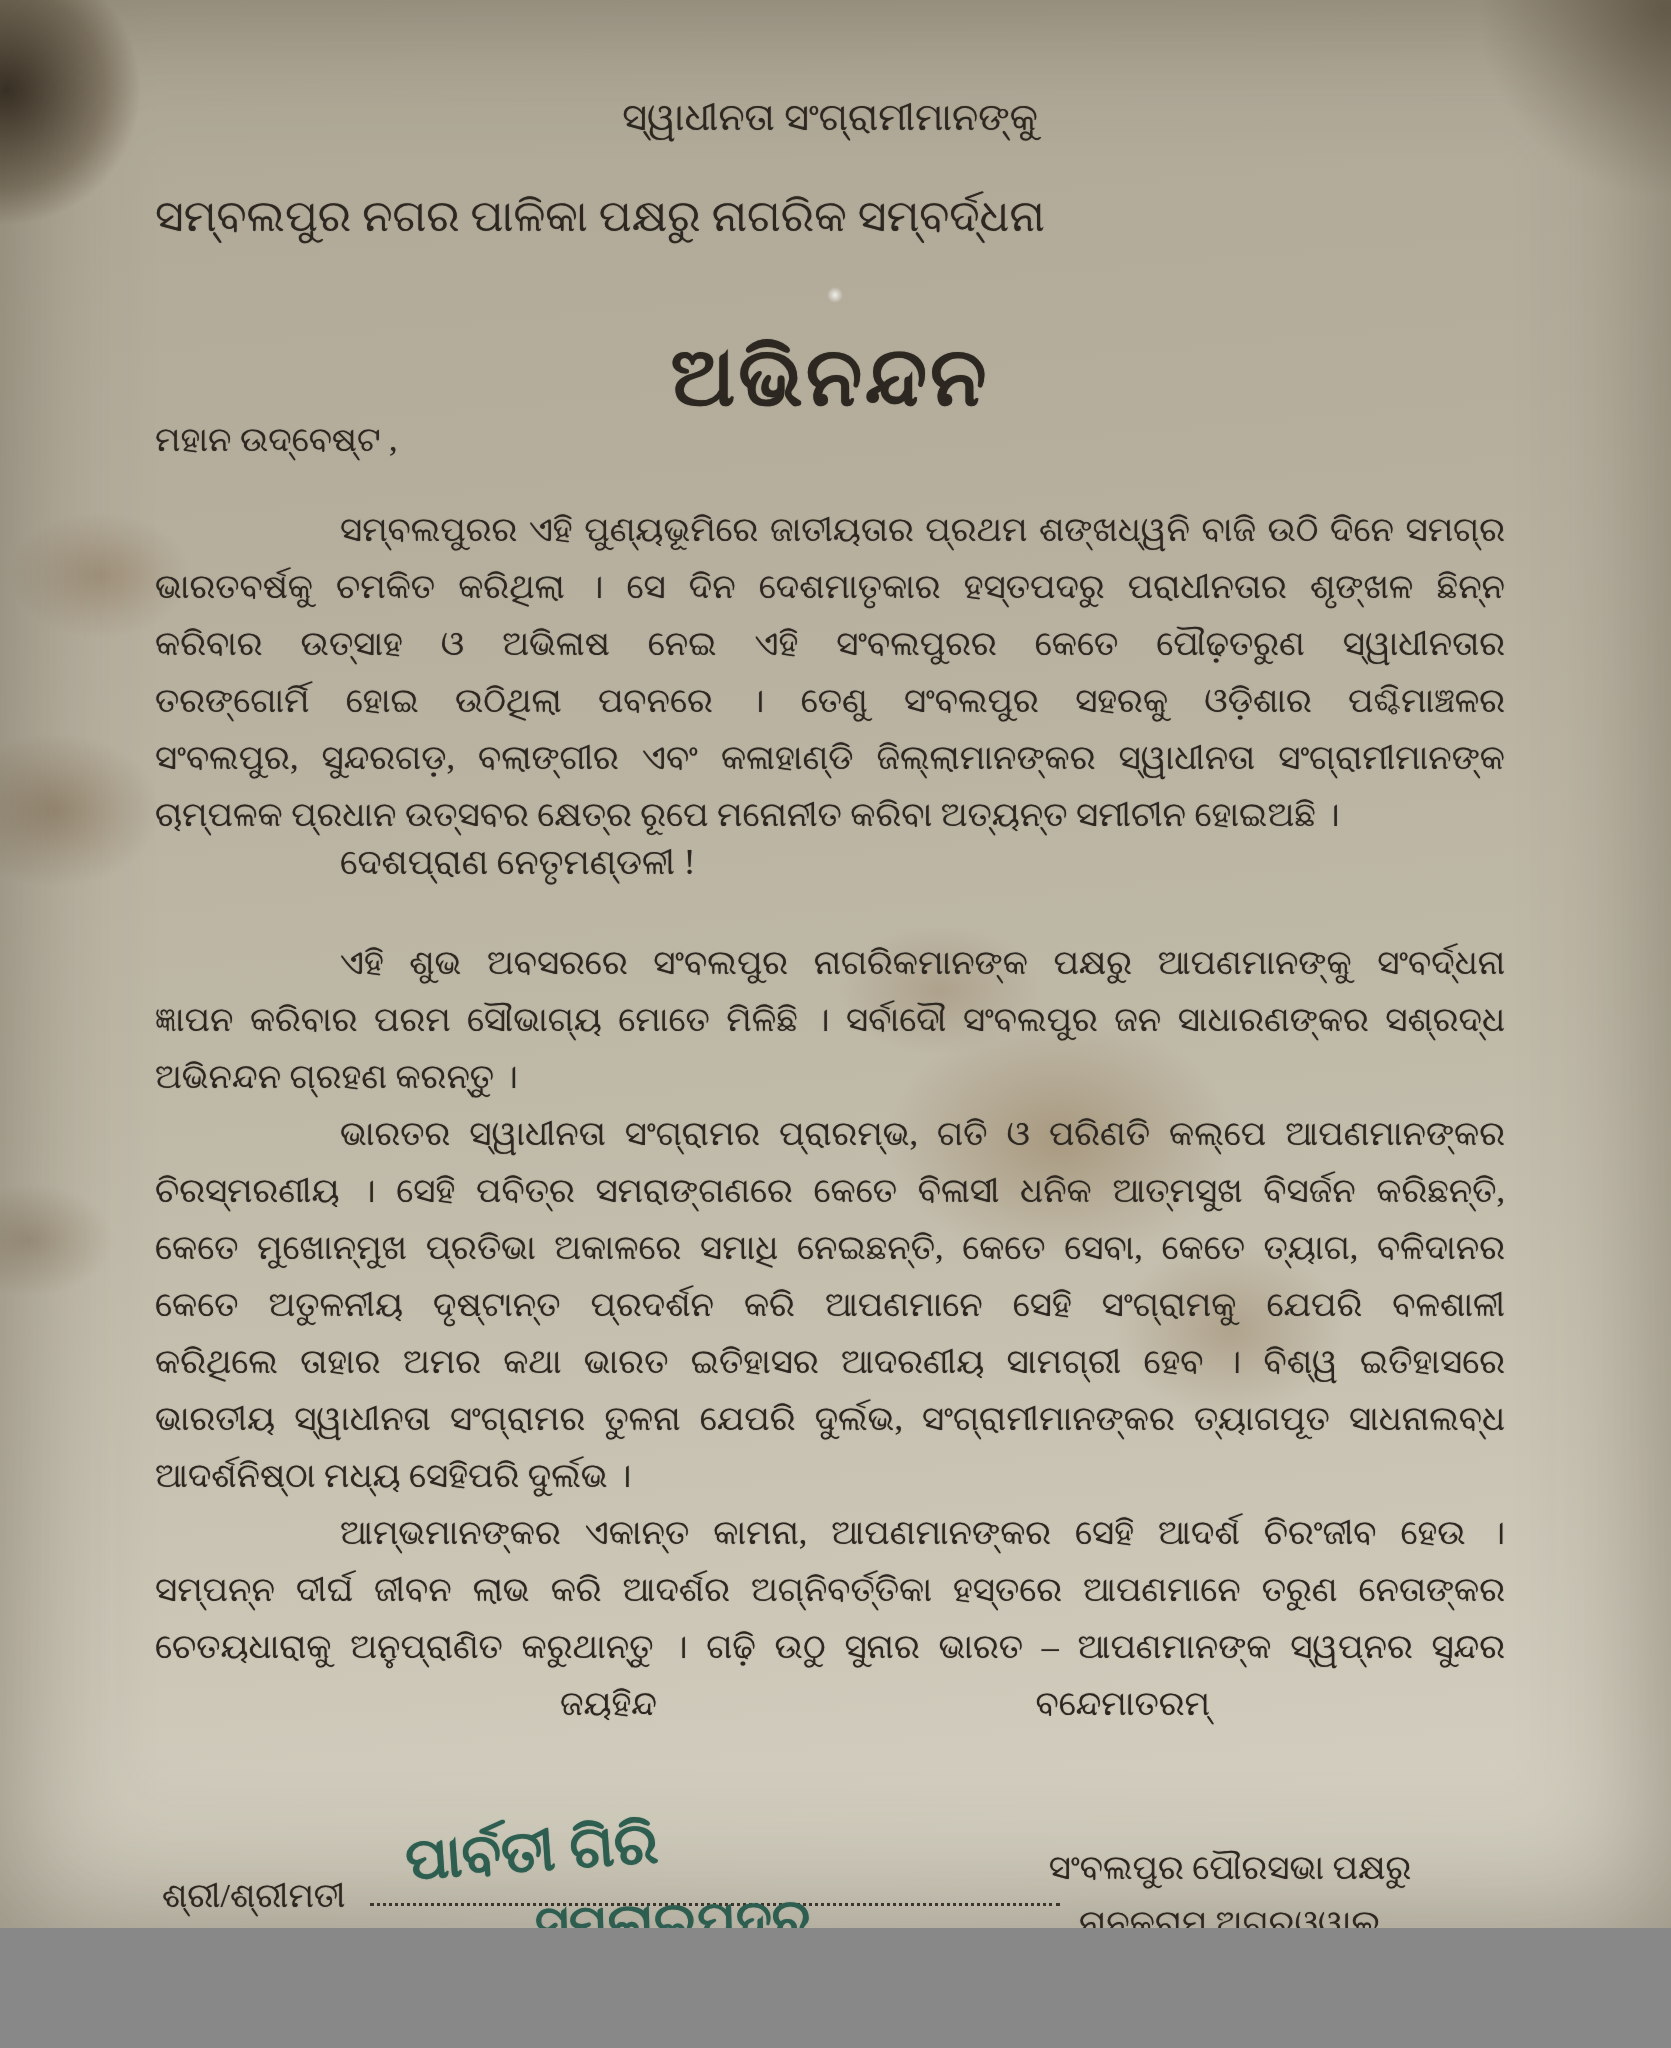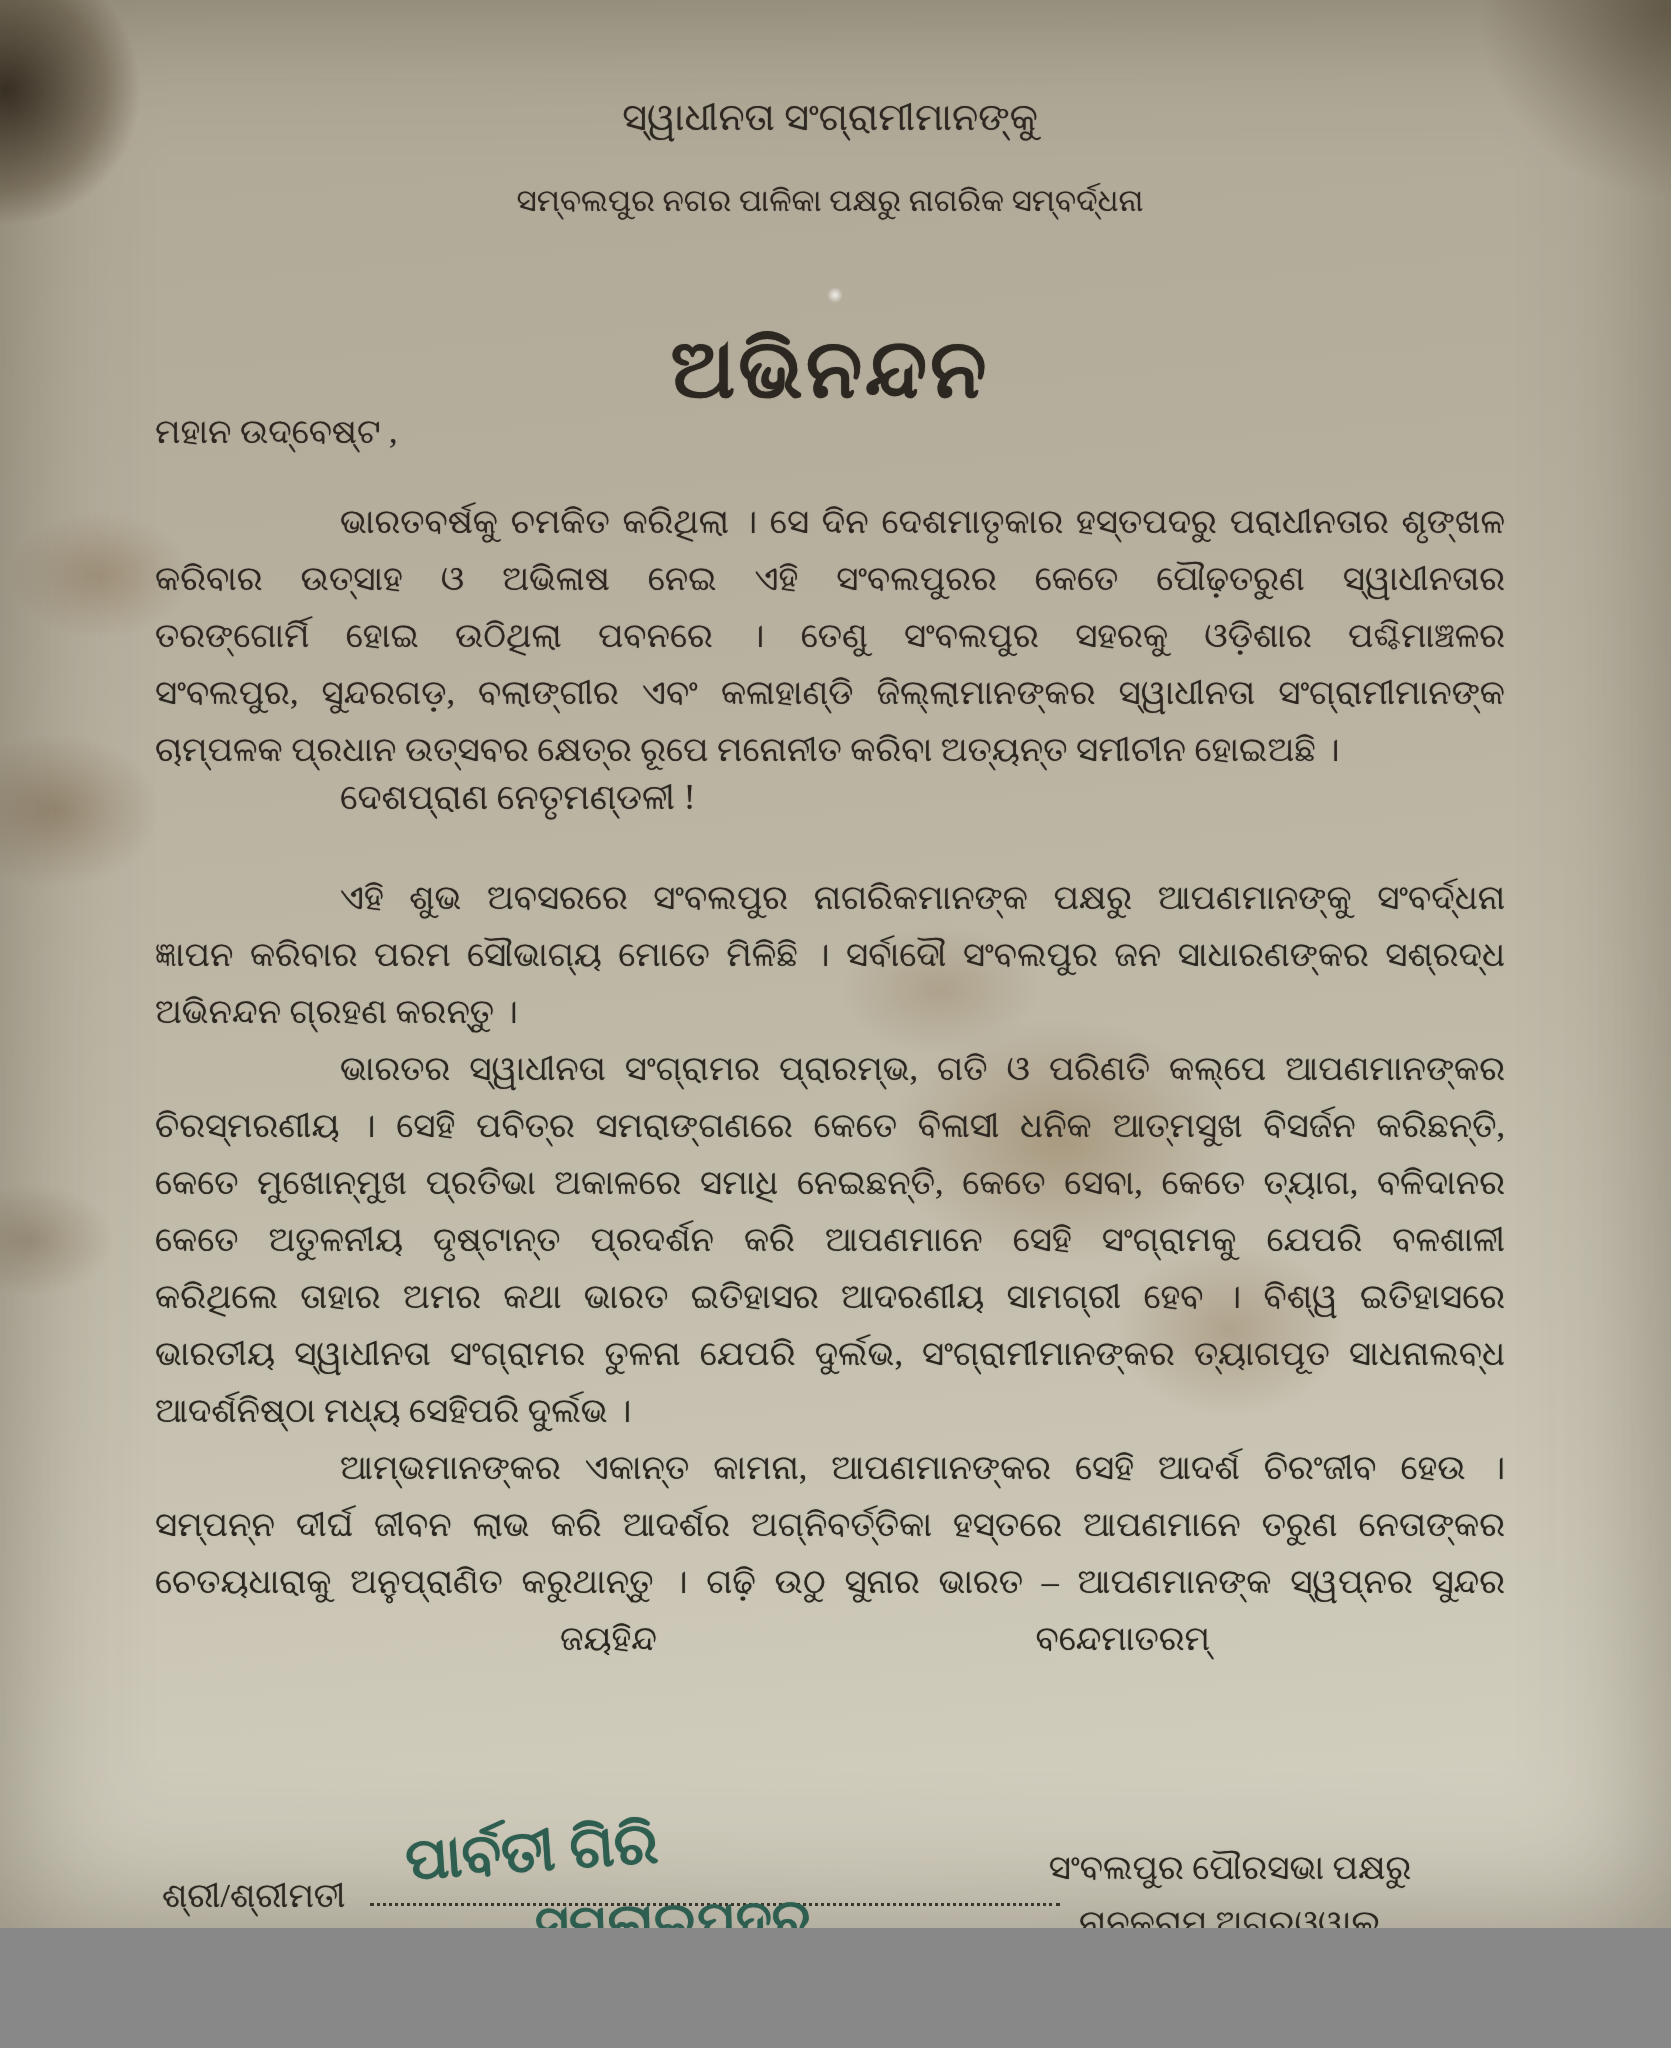--- a/index.html
+++ b/index.html
@@ -20,21 +20,21 @@
       radial-gradient(ellipse 160px 120px at 1230px 1330px, rgba(125,95,58,0.30), transparent 72%),
       radial-gradient(circle 8px at 835px 295px, rgba(255,255,255,0.8), transparent 100%),
       radial-gradient(circle 60px at 2px 2046px, rgba(252,252,248,0.95), transparent 75%),
       radial-gradient(ellipse 700px 260px at 800px 2048px, rgba(240,238,228,0.35), transparent 75%),
       linear-gradient(175deg,#afa896 0%,#b5ae9d 25%,#bfb9a8 55%,#cbc6b6 80%,#d6d2c3 100%);
     box-shadow: inset 0 0 140px rgba(60,50,35,0.45);
   }
   .content{padding:95px 166px 0 155px;}
   .print{text-shadow:0 0 1px rgba(44,39,32,0.65);}
   .hdr1{text-align:center;font-size:38px;height:64px;}
-  .hdr2{text-align:center;font-size:31px;height:62px;margin-top:24px;}
+  .hdr2{font-size:44px;height:62px;margin-top:32px;}
   .title{margin-top:78px;height:110px;text-align:center;font-size:82px;font-weight:bold;letter-spacing:3px;}
   .salutation{margin-top:-20px;height:46px;font-size:34px;}
   .para{margin:0;}
   .para .line{font-size:34px;line-height:57px;height:57px;overflow:hidden;text-align:justify;text-align-last:justify;text-shadow:0 0 1px rgba(44,39,32,0.65);}
   .short-last .line:last-child{text-align-last:left;}
   .indent .line:first-child{text-indent:185px;}
   .m34{margin-top:34px;}
   .subheading{height:57px;font-size:35px;padding-left:185px;}
   .closing{margin-top:10px;height:46px;font-size:34px;display:flex;}
   .cl-left{margin-left:405px;text-align:center;}
@@ -56,20 +56,21 @@
 </head>
 <body>
 
 <div class="photo">
   <div class="content">
     <div class="hdr1 print">ସ୍ୱାଧୀନତା ସଂଗ୍ରାମୀମାନଙ୍କୁ</div>
     <div class="hdr2 print">ସମ୍ବଲପୁର ନଗର ପାଳିକା ପକ୍ଷରୁ ନାଗରିକ ସମ୍ବର୍ଦ୍ଧନା</div>
     <div class="title print">ଅଭିନନ୍ଦନ</div>
     <div class="salutation print">ମହାନ ଉଦ୍ବେଷ୍ଟ ,</div>
     <div class="para indent short-last m34">
+        <div class="line">ସମ୍ବଲପୁରର ଏହି ପୁଣ୍ୟଭୂମିରେ ଜାତୀୟତାର ପ୍ରଥମ ଶଙ୍ଖଧ୍ୱନି ବାଜି ଉଠି ଦିନେ ସମଗ୍ର</div>
         <div class="line">ଭାରତବର୍ଷକୁ ଚମକିତ କରିଥିଲା । ସେ ଦିନ ଦେଶମାତୃକାର ହସ୍ତପଦରୁ ପରାଧୀନତାର ଶୃଙ୍ଖଳ ଛିନ୍ନ</div>
         <div class="line">କରିବାର ଉତ୍ସାହ ଓ ଅଭିଳାଷ ନେଇ ଏହି ସଂବଲପୁରର କେତେ ପୌଢ଼ତରୁଣ ସ୍ୱାଧୀନତାର</div>
         <div class="line">ତରଙ୍ଗୋର୍ମି ହୋଇ ଉଠିଥିଲା ପବନରେ । ତେଣୁ ସଂବଲପୁର ସହରକୁ ଓଡ଼ିଶାର ପଶ୍ଚିମାଞ୍ଚଳର</div>
         <div class="line">ସଂବଲପୁର, ସୁନ୍ଦରଗଡ଼, ବଲାଙ୍ଗୀର ଏବଂ କଳାହାଣ୍ଡି ଜିଲ୍ଲାମାନଙ୍କର ସ୍ୱାଧୀନତା ସଂଗ୍ରାମୀମାନଙ୍କ</div>
         <div class="line">ଚାମ୍ପଳକ ପ୍ରଧାନ ଉତ୍ସବର କ୍ଷେତ୍ର ରୂପେ ମନୋନୀତ କରିବା ଅତ୍ୟନ୍ତ ସମୀଚୀନ ହୋଇଅଛି ।</div>
       </div>
     <div class="subheading print">ଦେଶପ୍ରାଣ ନେତୃମଣ୍ଡଳୀ !</div>
     <div class="para indent short-last m34">
         <div class="line">ଏହି ଶୁଭ ଅବସରରେ ସଂବଲପୁର ନାଗରିକମାନଙ୍କ ପକ୍ଷରୁ ଆପଣମାନଙ୍କୁ ସଂବର୍ଦ୍ଧନା</div>
         <div class="line">ଜ୍ଞାପନ କରିବାର ପରମ ସୌଭାଗ୍ୟ ମୋତେ ମିଳିଛି । ସର୍ବାଦୌ ସଂବଲପୁର ଜନ ସାଧାରଣଙ୍କର ସଶ୍ରଦ୍ଧ</div>

